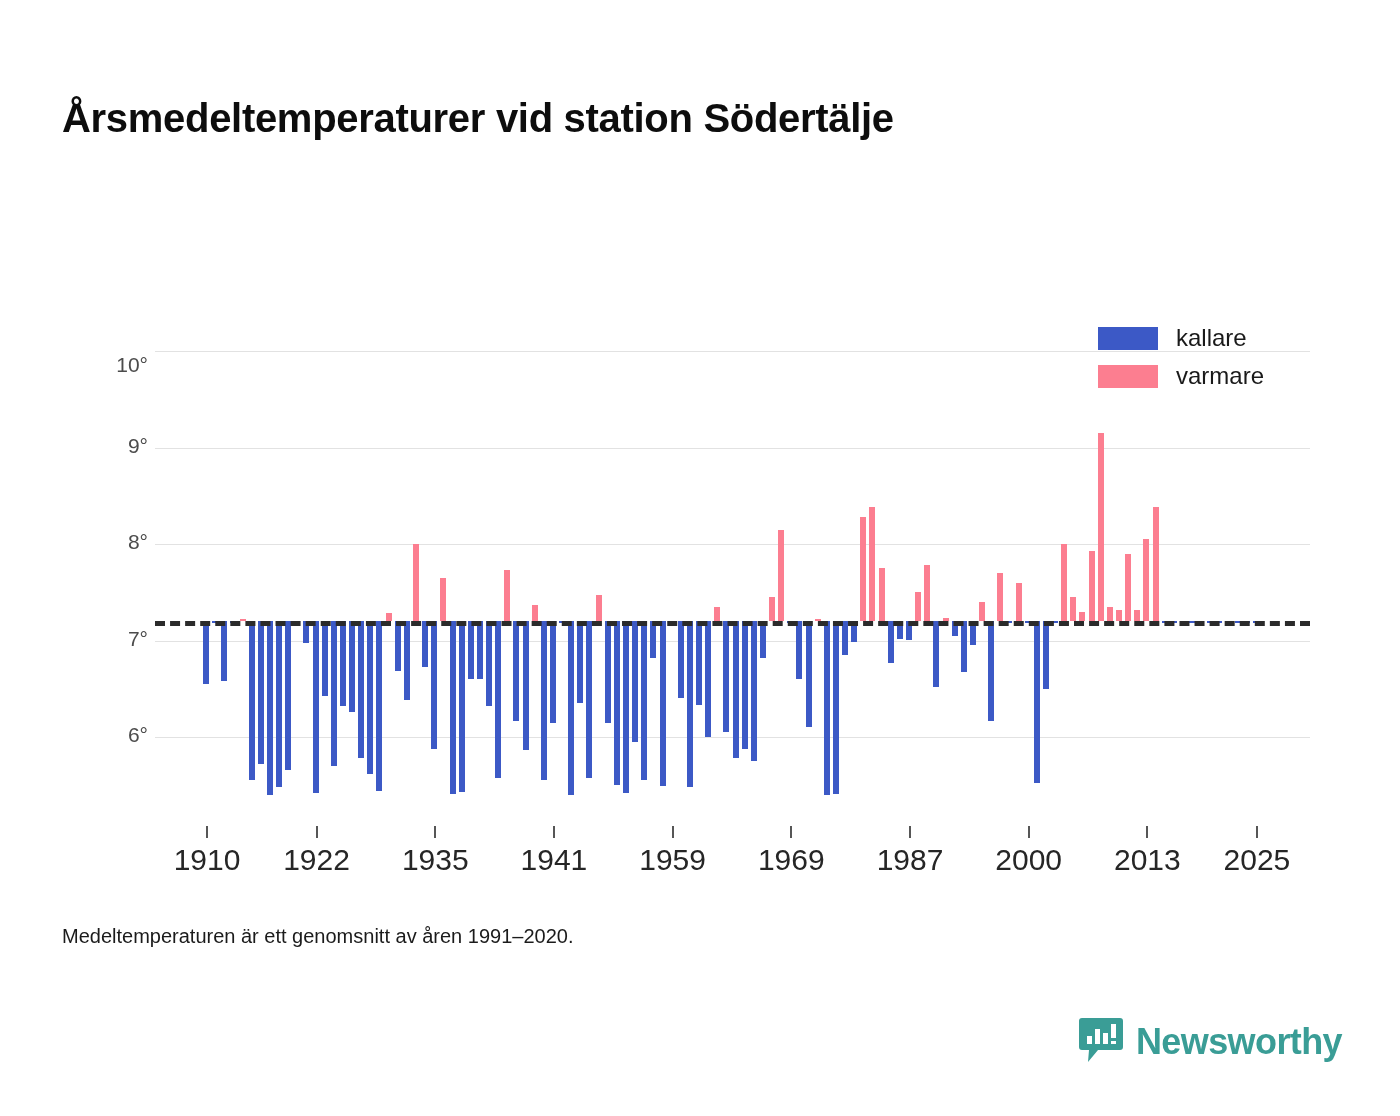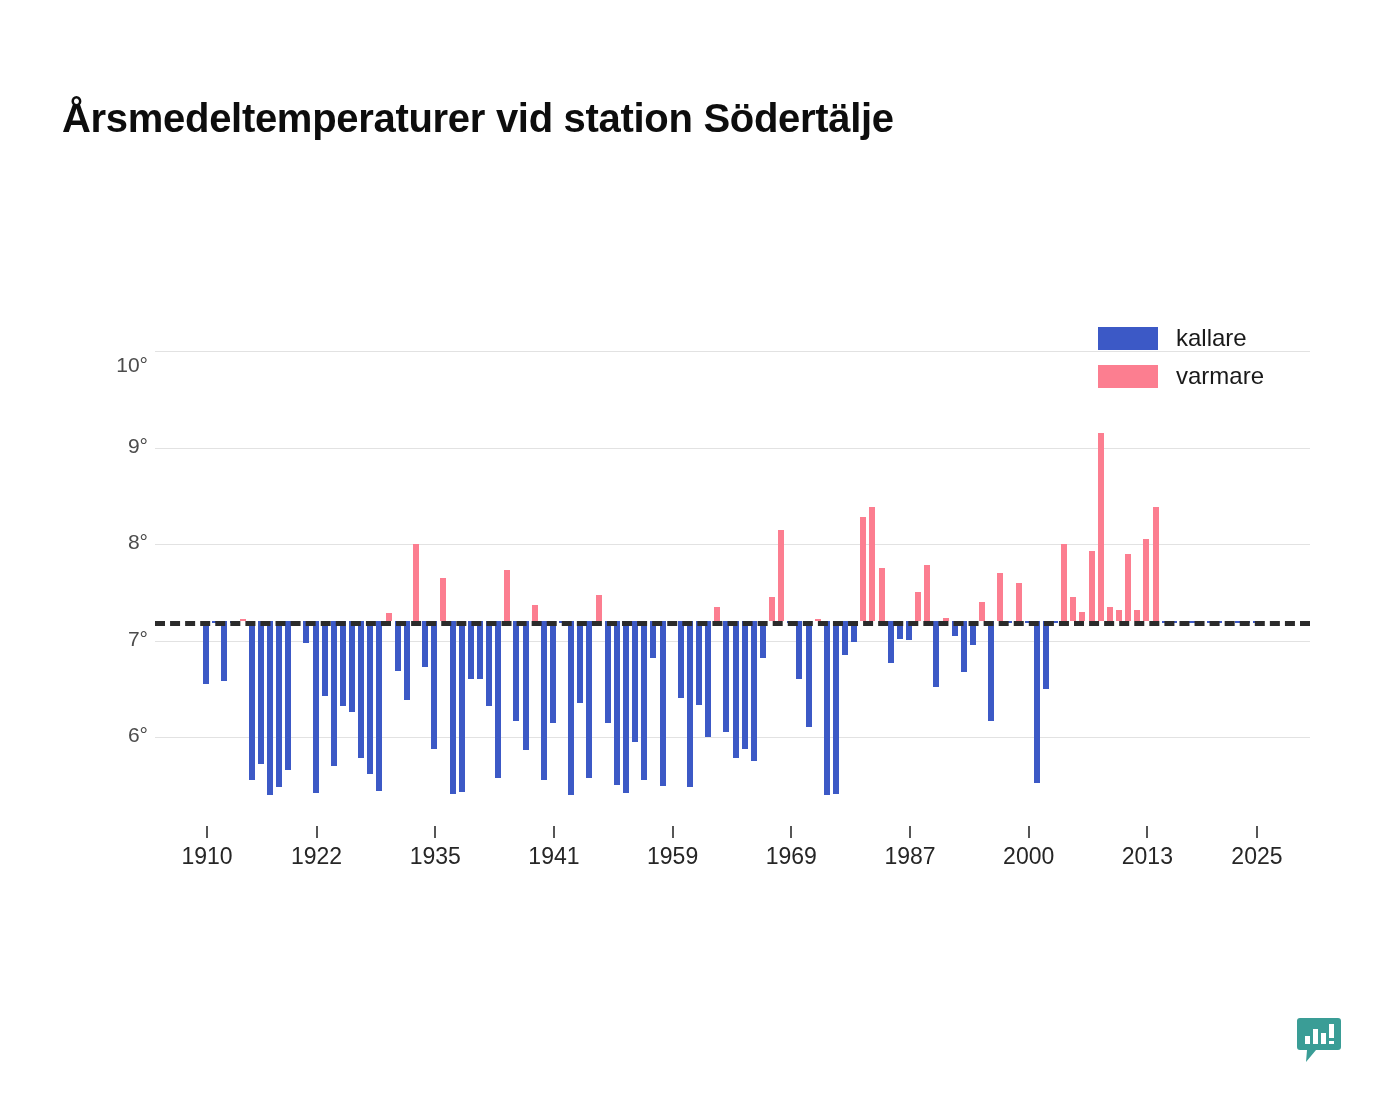--- a/index.html
+++ b/index.html
@@ -81,21 +81,21 @@
 
   .xtick {
     position: absolute;
     width: 2px; height: 12px;
     background: #565656;
     top: 826px;
   }
   .xtick-label {
     position: absolute;
     top: 843px;
-    font-size: 23px;
+    font-size: 30px;
     color: #262626;
     text-align: center;
     width: 90px;
   }
 
   
   #legend {
     position: absolute;
     left: 1098px; top: 326px;
     display: flex;
@@ -309,27 +309,29 @@
       <div class="legend-item">
         <span class="legend-swatch" style="background: rgb(60, 89, 198);"></span>
         <span class="legend-label">kallare</span>
       </div>
       <div class="legend-item">
         <span class="legend-swatch" style="background: rgb(252, 126, 144);"></span>
         <span class="legend-label">varmare</span>
       </div>
     </div>
 
+  <div id="footnote">Medeltemperaturen är ett genomsnitt av åren 1991–2020.</div>
 
   <div id="brand">
     <span>
       <svg width="46" height="48" viewBox="0 0 46 48" aria-hidden="true">
         <path d="M4 2 H42 A3 3 0 0 1 45 5 V31 A3 3 0 0 1 42 34 H20 L10 46 L11 34 H4 A3 3 0 0 1 1 31 V5 A3 3 0 0 1 4 2 Z" fill="#3a9d96"></path>
         <rect x="9" y="20" width="5" height="8" fill="#ffffff"></rect>
         <rect x="17" y="13" width="5" height="15" fill="#ffffff"></rect>
         <rect x="25" y="17" width="5" height="11" fill="#ffffff"></rect>
         <rect x="33" y="8" width="5" height="14" fill="#ffffff"></rect>
         <rect x="33" y="25" width="5" height="3" fill="#ffffff"></rect>
       </svg>
     </span>
+    <span id="brand-name">Newsworthy</span>
   </div>
 
 </div>
 
 </body></html>

